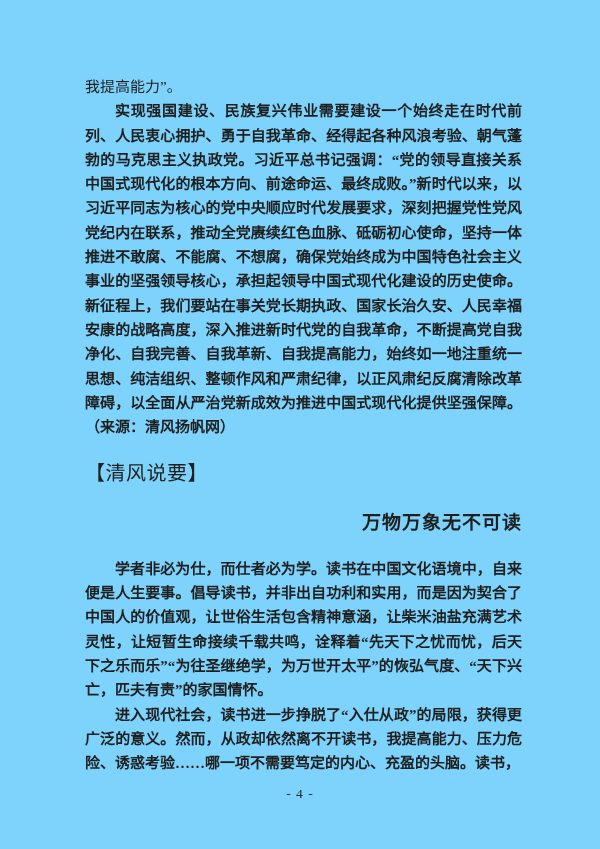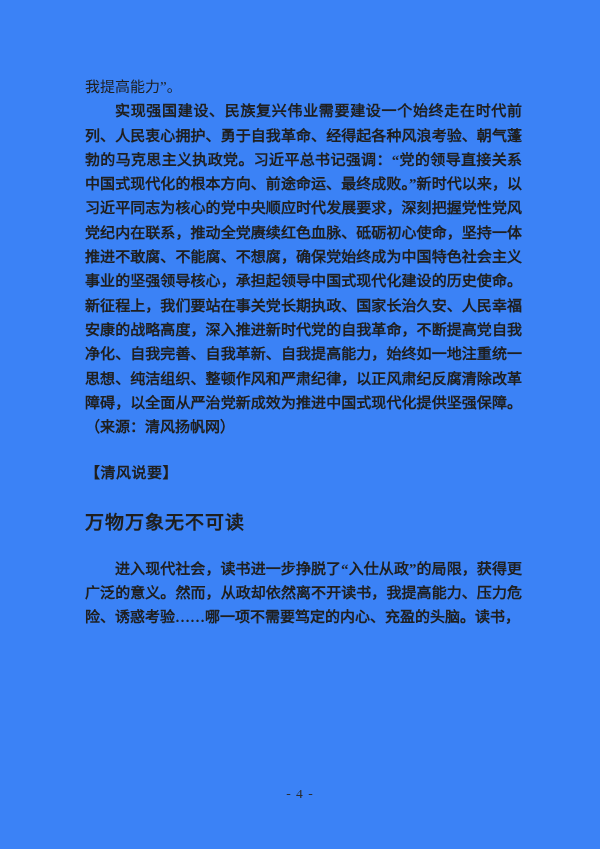--- a/index.html
+++ b/index.html
@@ -4,21 +4,21 @@
 <style>
   html, body {
     margin: 0;
     padding: 0;
     background: #ffffff;
   }
   .page {
     position: relative;
     width: 600px;
     height: 849px;
-    background: #3b82f6;
+    background: #7dd3fc;
     font-family: "Liberation Serif", "DejaVu Serif", serif;
     color: #1f1f1f;
     overflow: hidden;
     box-sizing: border-box;
   }
   .content {
     position: absolute;
     left: 85px;
     top: 75px;
     width: 437px;
@@ -27,31 +27,31 @@
     margin: 0;
     font-size: 15px;
     line-height: 24.3px;
     text-align: justify;
     line-break: strict;
     letter-spacing: 0px;
   }
   .indent { text-indent: 2em; font-weight: bold; }
   .section-heading {
     margin: 22px 0 0 0;
-    font-size: 15px;
-    font-weight: 700;
+    font-size: 20px;
+    font-weight: 400;
     line-height: 24.3px;
     letter-spacing: 0.5px;
   }
   .article-title {
     margin: 24px 0 21px 0;
     font-size: 19px;
     font-weight: bold;
     line-height: 26px;
-    text-align: left;
+    text-align: right;
     letter-spacing: 1px;
   }
   .footer {
     position: absolute;
     left: 0;
     top: 786px;
     width: 100%;
     text-align: center;
     font-size: 13.5px;
     color: #2a2a2a;
@@ -60,18 +60,19 @@
 </style>
 </head>
 <body>
 
 <div class="page">
   <div class="content">
     <p class="body-text">我提高能力”。</p>
     <p class="body-text indent">实现强国建设、民族复兴伟业需要建设一个始终走在时代前列、人民衷心拥护、勇于自我革命、经得起各种风浪考验、朝气蓬勃的马克思主义执政党。习近平总书记强调：“党的领导直接关系中国式现代化的根本方向、前途命运、最终成败。”新时代以来，以习近平同志为核心的党中央顺应时代发展要求，深刻把握党性党风党纪内在联系，推动全党赓续红色血脉、砥砺初心使命，坚持一体推进不敢腐、不能腐、不想腐，确保党始终成为中国特色社会主义事业的坚强领导核心，承担起领导中国式现代化建设的历史使命。新征程上，我们要站在事关党长期执政、国家长治久安、人民幸福安康的战略高度，深入推进新时代党的自我革命，不断提高党自我净化、自我完善、自我革新、自我提高能力，始终如一地注重统一思想、纯洁组织、整顿作风和严肃纪律，以正风肃纪反腐清除改革障碍，以全面从严治党新成效为推进中国式现代化提供坚强保障。（来源：清风扬帆网）</p>
     <h2 class="section-heading">【清风说要】</h2>
     <h1 class="article-title">万物万象无不可读</h1>
+    <p class="body-text indent">学者非必为仕，而仕者必为学。读书在中国文化语境中，自来便是人生要事。倡导读书，并非出自功利和实用，而是因为契合了中国人的价值观，让世俗生活包含精神意涵，让柴米油盐充满艺术灵性，让短暂生命接续千载共鸣，诠释着“先天下之忧而忧，后天下之乐而乐”“为往圣继绝学，为万世开太平”的恢弘气度、“天下兴亡，匹夫有责”的家国情怀。</p>
     <p class="body-text indent">进入现代社会，读书进一步挣脱了“入仕从政”的局限，获得更广泛的意义。然而，从政却依然离不开读书，我提高能力、压力危险、诱惑考验……哪一项不需要笃定的内心、充盈的头脑。读书，</p>
   </div>
   <div class="footer">
     <span>- 4 -</span>
   </div>
 </div>
 
 </body></html>

